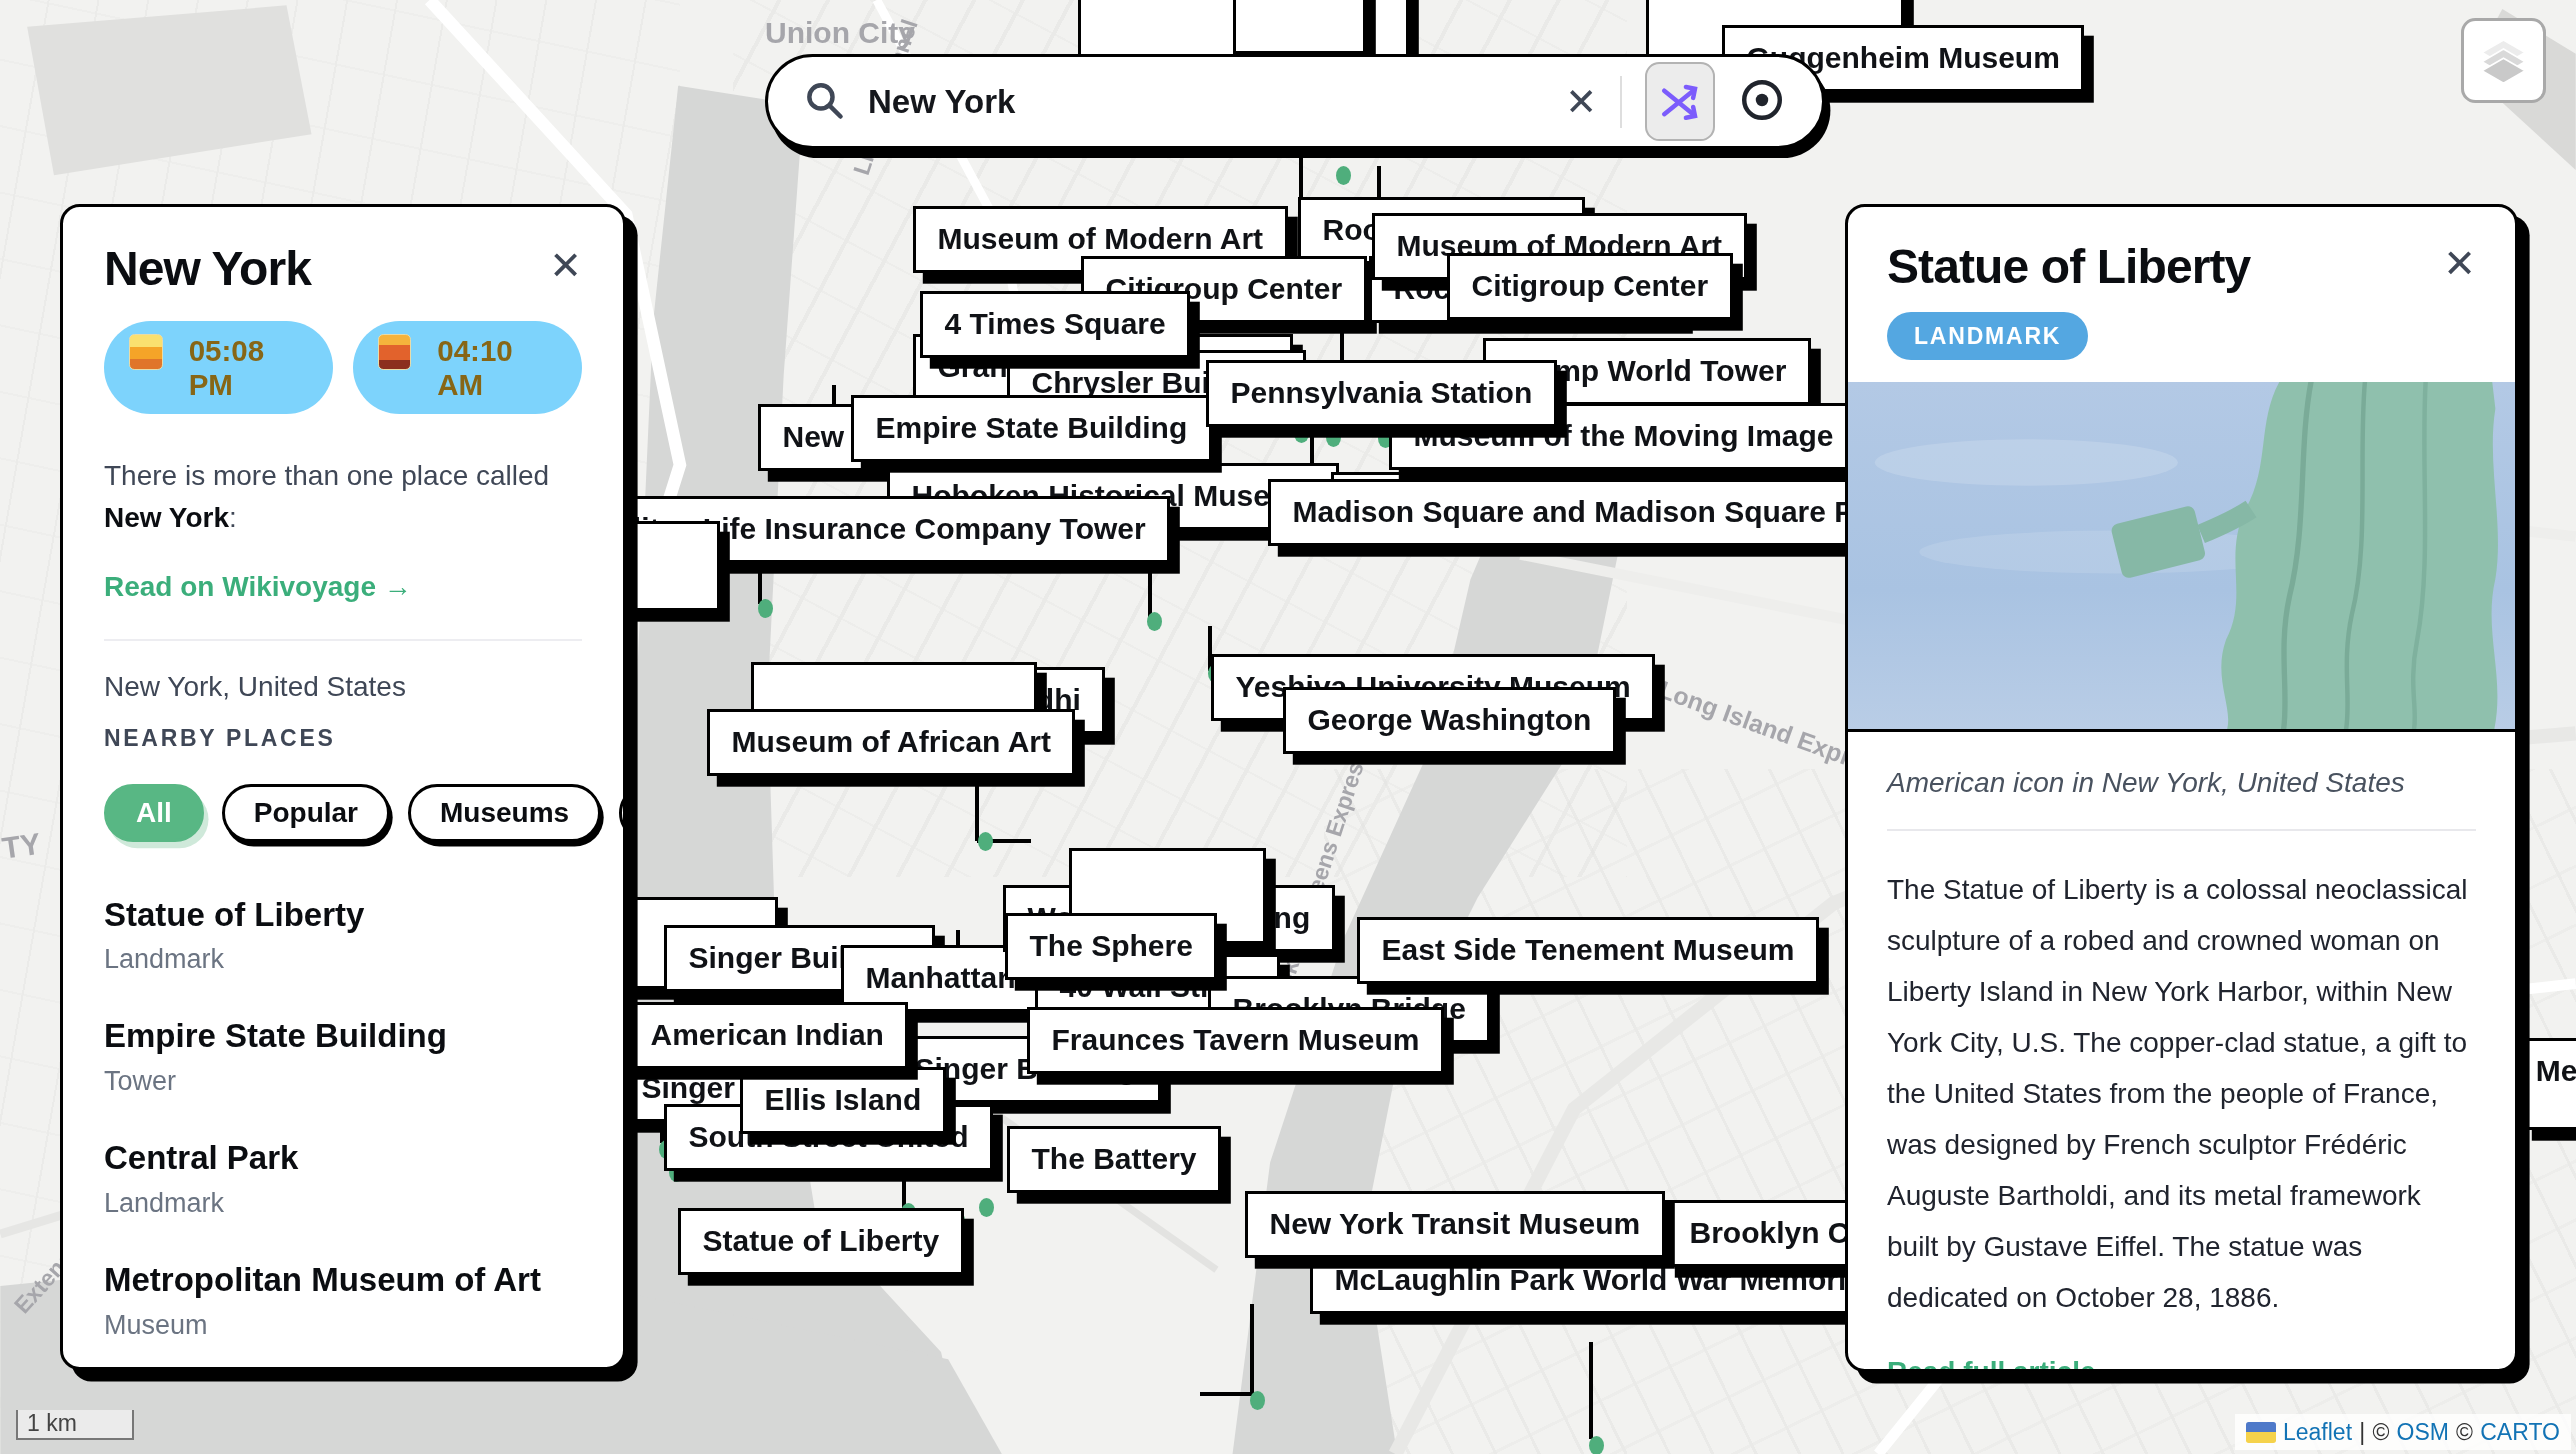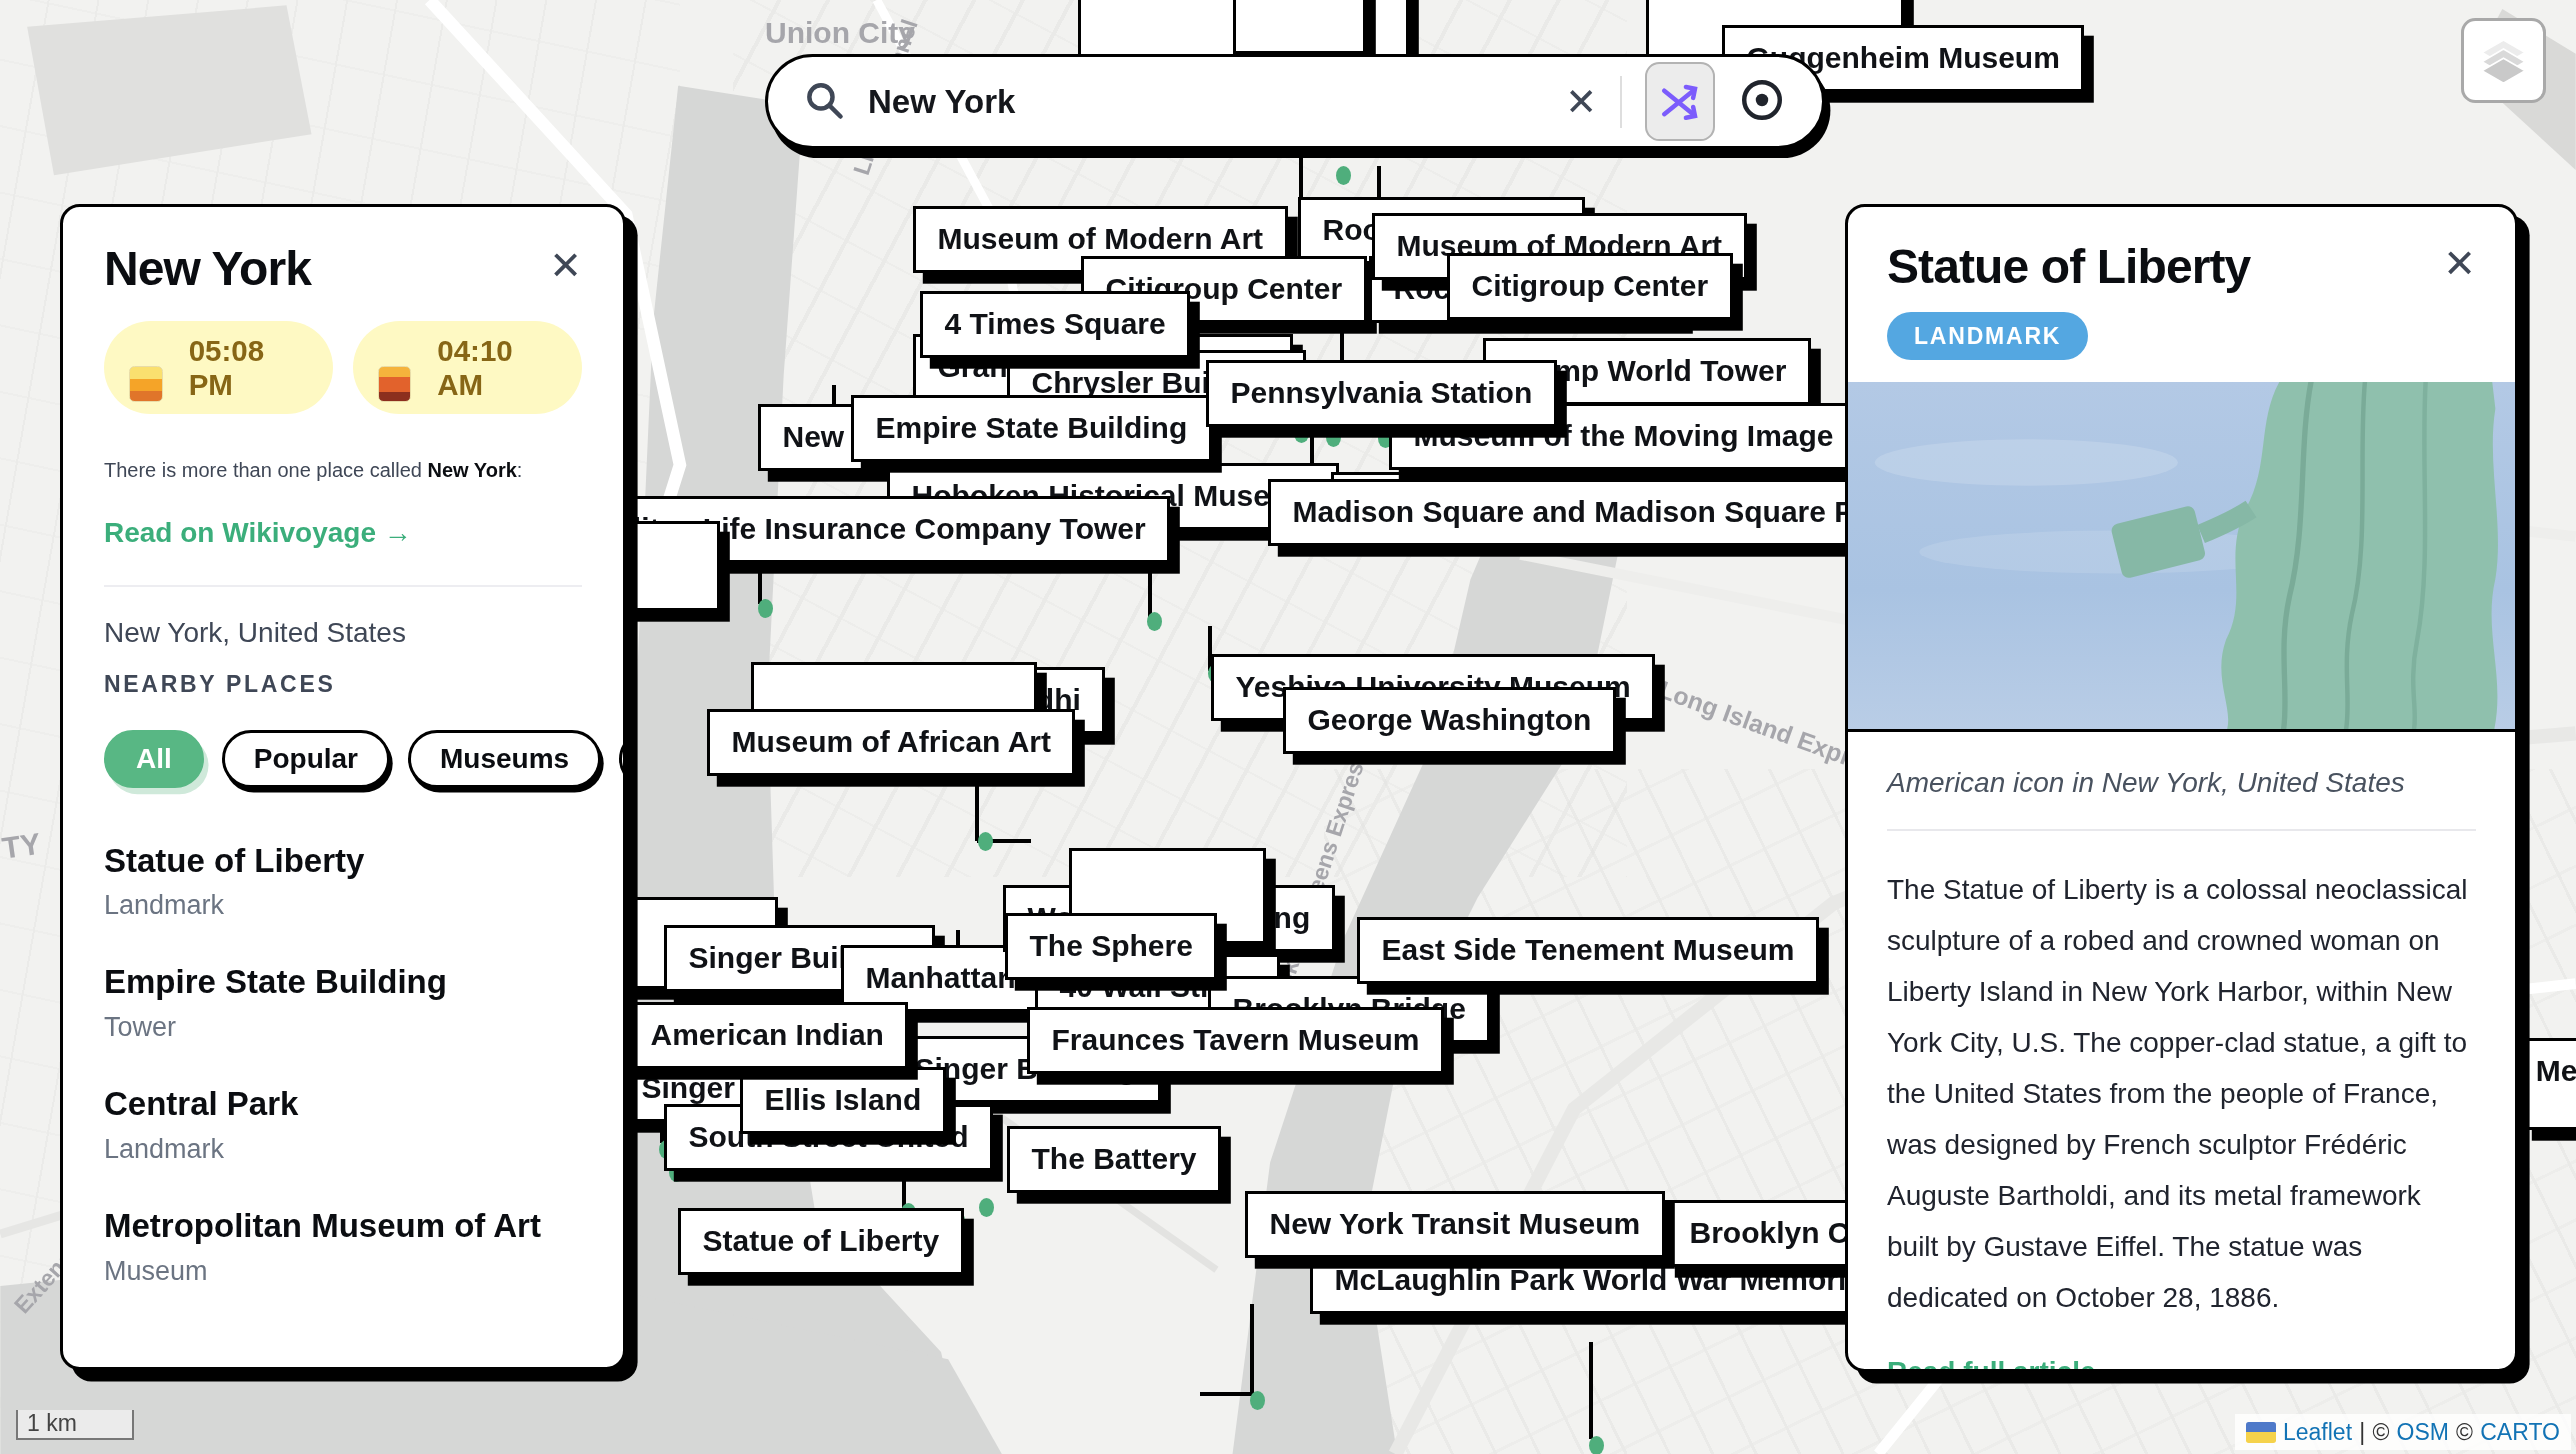--- a/index.html
+++ b/index.html
@@ -46,27 +46,27 @@
   .panel{position:absolute;background:#fff;border:3.6px solid #000;border-radius:19.7px;
     box-shadow:11.6px 11.6px 0 #000;z-index:40;overflow:hidden;box-sizing:border-box;}
   #left-panel{left:60px;top:204px;width:566px;height:1166px;padding:34px 41px;}
   #right-panel{left:1845px;top:204px;width:673px;height:1168px;padding:0;}
 
   .panel-head{display:flex;justify-content:space-between;align-items:flex-start;}
   .panel-title{font-size:48px;font-weight:800;color:#0b0d11;letter-spacing:-0.9px;}
   .close-x{font-size:39px;color:#3f4756;line-height:1;cursor:pointer;padding-top:5.4px;}
 
   .times{display:flex;gap:19.7px;margin-top:25px;}
-  .time-chip{display:flex;align-items:flex-end;gap:26px;background:#fef9c3;border-radius:894px;padding:12.5px 25px;}
+  .time-chip{display:flex;align-items:flex-start;gap:26px;background:#7dd3fc;border-radius:894px;padding:12.5px 25px;}
   .time-chip span{font-size:29.5px;font-weight:700;color:#876616;}
   .mini-img{width:34px;height:34px;border-radius:5.4px;border:1.8px solid #e8dca8;}
   .mini-img.sunrise{background:linear-gradient(#fae06f 0 35%,#f5a428 35% 70%,#e0752a 70%);}
   .mini-img.dusk{background:linear-gradient(#f5b33c 0 30%,#e2622c 30% 75%,#8c2f1e 75%);}
 
-  .lead{margin-top:41px;font-size:20px;color:#3f4756;line-height:1.5;}
+  .lead{margin-top:41px;font-size:28px;color:#3f4756;line-height:1.5;}
   .lead b{color:#0b0d11;}
   .green-link{display:inline-block;margin-top:32px;font-size:28px;font-weight:800;color:#3bae7b;cursor:pointer;}
   .hr{height:1.8px;background:#ededf1;margin-top:36px;}
   .loc-line{margin-top:30px;font-size:28px;color:#3f4756;}
   .section-label{margin-top:22px;font-size:23px;font-weight:700;letter-spacing:2.7px;color:#3f4756;}
 
   #filters{display:flex;gap:18px;margin-top:32px;white-space:nowrap;}
   .chip{border:3.6px solid #000;border-radius:894px;background:#fff;padding:10px 29px;
     font-size:28px;font-weight:800;color:#0b0d11;box-shadow:2.7px 4.5px 0 #000;cursor:pointer;}
   .chip.active{border-color:#58b784;background:#58b784;color:#fff;box-shadow:4.5px 6.3px 0 #cfe9da;}

